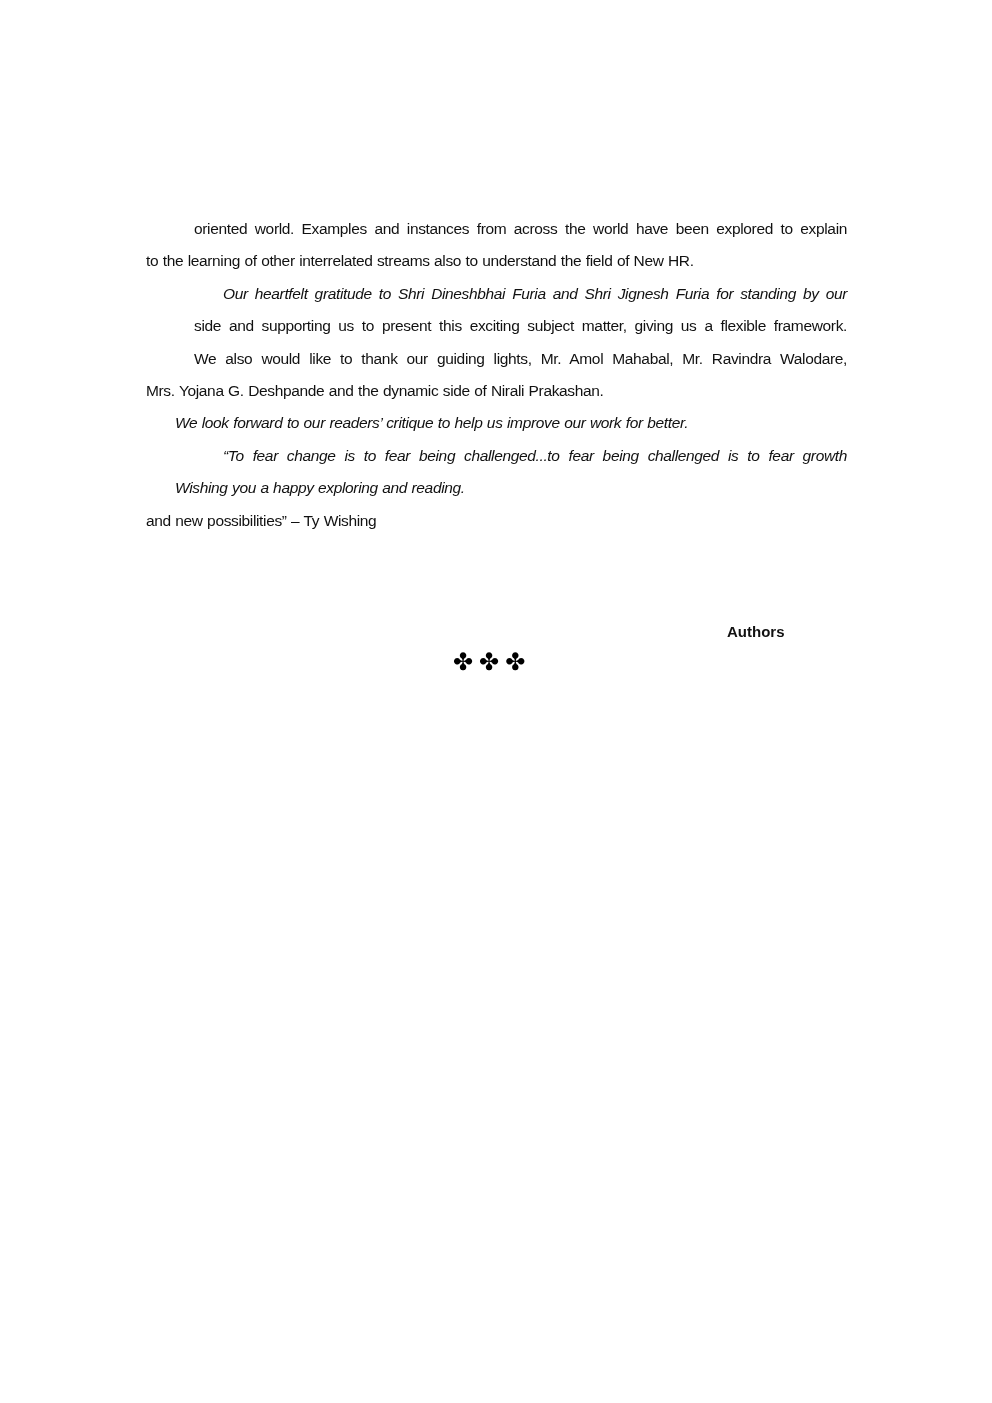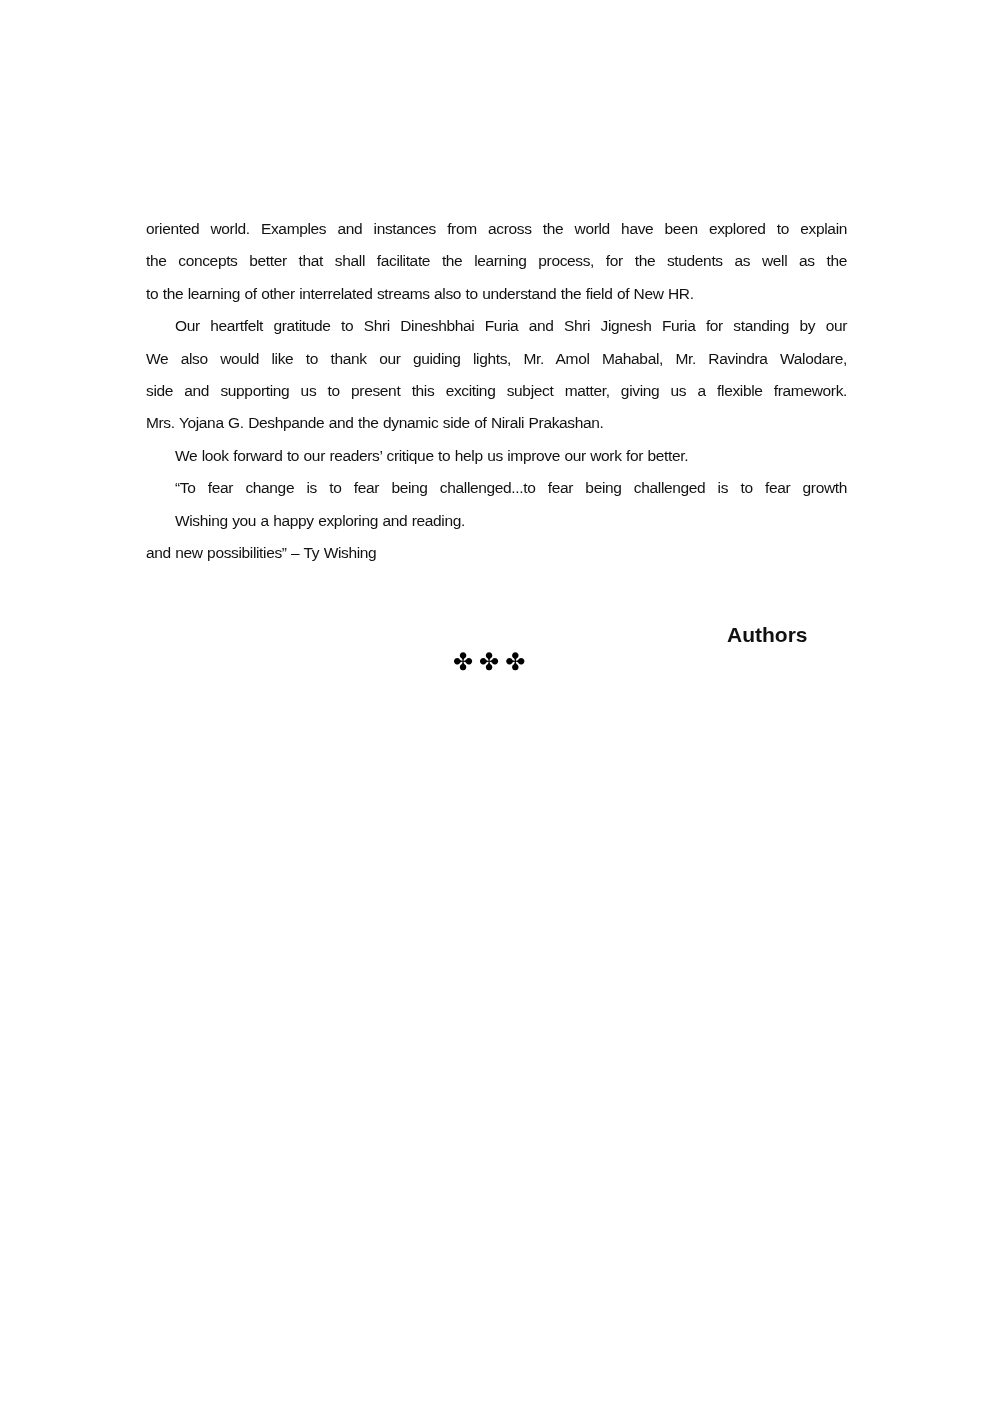--- a/index.html
+++ b/index.html
@@ -1,38 +1,37 @@
 <!DOCTYPE html>
 <html><head>
 <meta charset="utf-8">
 <style>
   html, body { margin: 0; padding: 0; background: #ffffff; }
   body { width: 992px; height: 1403px; position: relative; overflow: hidden; }
   .page { position: absolute; left: 146px; top: 213px; width: 701px;
     font-family: "Liberation Sans", sans-serif; font-size: 15.5px; color: #111111;
     letter-spacing: -0.35px; word-spacing: 0.5px; }
   .line { height: 32.4px; line-height: 32.4px; white-space: nowrap; }
-  .justify { text-align: justify; text-align-last: justify; }
-  .indent { padding-left: 29px; }
+  .justify { text-align: justify; text-align-last: justify; margin-left: 48px; }
+  .indent { padding-left: 29px; font-style: italic; }
   .sig { position: absolute; left: 727px; top: 623px; font-family: "Liberation Sans", sans-serif;
-    font-weight: bold; font-size: 21px; color: #111; }
+    font-weight: bold; font-size: 15px; color: #111; }
   .orn { position: absolute; left: 453px; top: 648px; font-family: "DejaVu Sans", sans-serif;
     font-size: 24px; color: #000; letter-spacing: 6px; }
 </style>
 </head>
 <body>
 
 <div class="page">
   <div class="line justify">oriented world. Examples and instances from across the world have been explored to explain</div>
-  <div class="line justify">the concepts better that shall facilitate the learning process, for the students as well as the</div>
   <div class="line">to the learning of other interrelated streams also to understand the field of New HR.</div>
 
   <div class="line justify indent">Our heartfelt gratitude to Shri Dineshbhai Furia and Shri Jignesh Furia for standing by our</div>
+  <div class="line justify">side and supporting us to present this exciting subject matter, giving us a flexible framework.</div>
   <div class="line justify">We also would like to thank our guiding lights, Mr. Amol Mahabal, Mr. Ravindra Walodare,</div>
-  <div class="line justify">side and supporting us to present this exciting subject matter, giving us a flexible framework.</div>
   <div class="line">Mrs. Yojana G. Deshpande and the dynamic side of Nirali Prakashan.</div>
 
   <div class="line indent">We look forward to our readers’ critique to help us improve our work for better.</div>
 
   <div class="line justify indent">“To fear change is to fear being challenged...to fear being challenged is to fear growth</div>
 
   <div class="line indent">Wishing you a happy exploring and reading.</div>
   <div class="line">and new possibilities” – Ty Wishing</div>
 </div>
 

